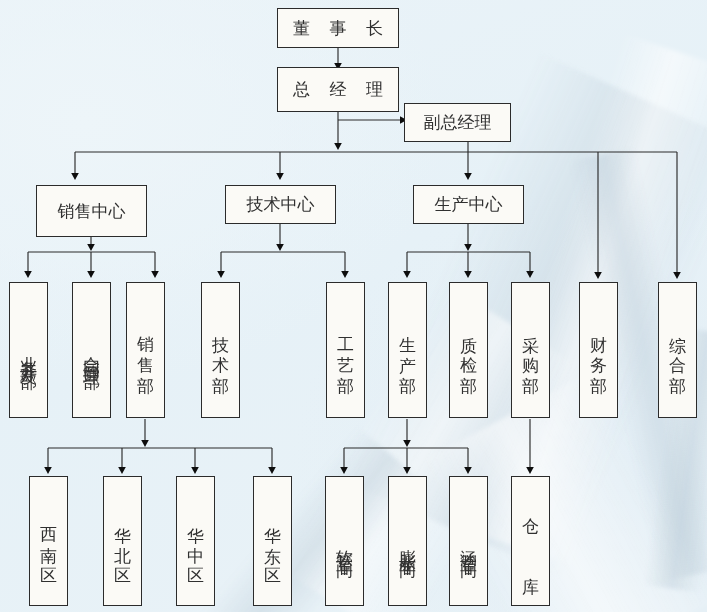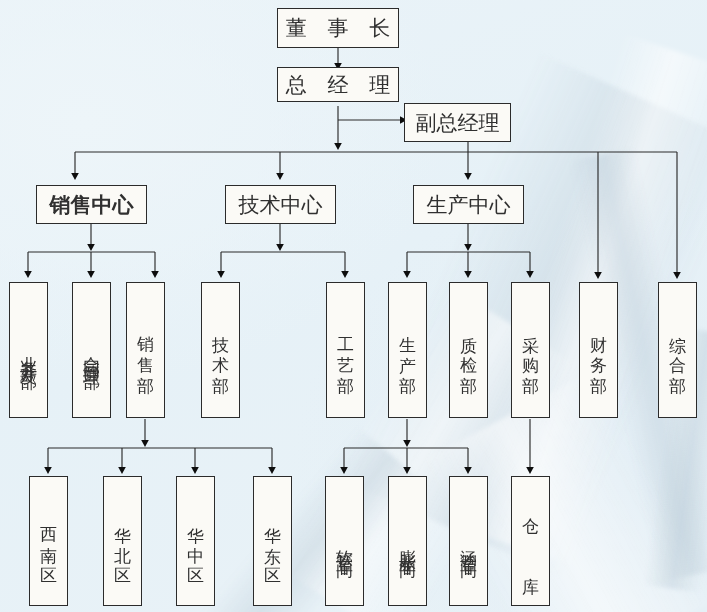--- a/index.html
+++ b/index.html
@@ -56,21 +56,21 @@
     position: absolute;
     box-sizing: border-box;
     background: #fbfaf6;
     border: 1px solid #2b2b2b;
     display: flex;
     align-items: center;
     justify-content: center;
     color: #303030;
   }
   .node.h {
-    font-size: 21px;
+    font-size: 17px;
     letter-spacing: 0px;
   }
   .node.h.spaced {
     letter-spacing: 7px;
     text-indent: 7px;
   }
   .node.v {
     writing-mode: vertical-rl;
     text-orientation: upright;
     font-size: 17px;
@@ -156,24 +156,24 @@
       <path d="M344,448 L344,470" marker-end="url(#ar)"></path>
       <path d="M407,448 L407,470" marker-end="url(#ar)"></path>
       <path d="M468,448 L468,470" marker-end="url(#ar)"></path>
 
       <path d="M530,419 L530,470" marker-end="url(#ar)"></path>
     </g>
   </svg>
 
   <div class="node h spaced" style="left:277px; top:8px; width:122px; height:40px;">董 事 长</div>
 
-  <div class="node h spaced" style="left:277px; top:67px; width:122px; height:35px;">总 经 理</div>
+  <div class="node h spaced" style="left:277px; top:67px; width:122px; height:45px;">总 经 理</div>
   <div class="node h" style="left:404px; top:103px; width:107px; height:39px;">副总经理</div>
 
-  <div class="node h" style="left:36px; top:185px; width:111px; height:39px;font-weight:bold;">销售中心</div>
+  <div class="node h" style="left:36px; top:185px; width:111px; height:52px;">销售中心</div>
   <div class="node h" style="left:413px; top:185px; width:111px; height:39px;">生产中心</div>
   <div class="node h" style="left:225px; top:185px; width:111px; height:39px;">技术中心</div>
 
   <div class="node v tight" style="left:9px; top:282px; width:39px; height:136px;">业务开发部</div>
   <div class="node v tight" style="left:72px; top:282px; width:39px; height:136px;">合同管理部</div>
   <div class="node v loose" style="left:126px; top:282px; width:39px; height:136px;">销售部</div>
   <div class="node v loose" style="left:201px; top:282px; width:39px; height:136px;">技术部</div>
   <div class="node v loose" style="left:326px; top:282px; width:39px; height:136px;">工艺部</div>
   <div class="node v loose" style="left:388px; top:282px; width:39px; height:136px;">生产部</div>
   <div class="node v loose" style="left:449px; top:282px; width:39px; height:136px;">质检部</div>

